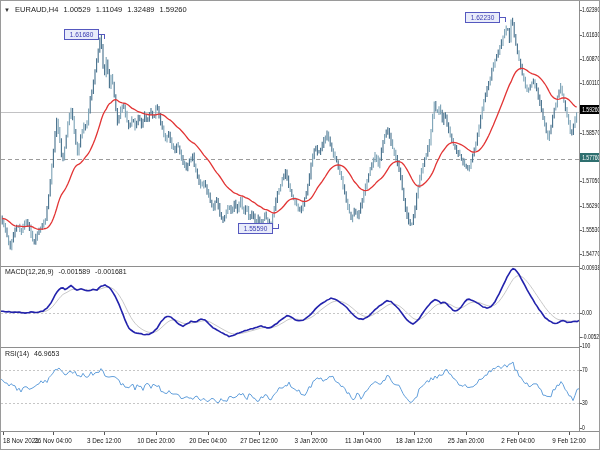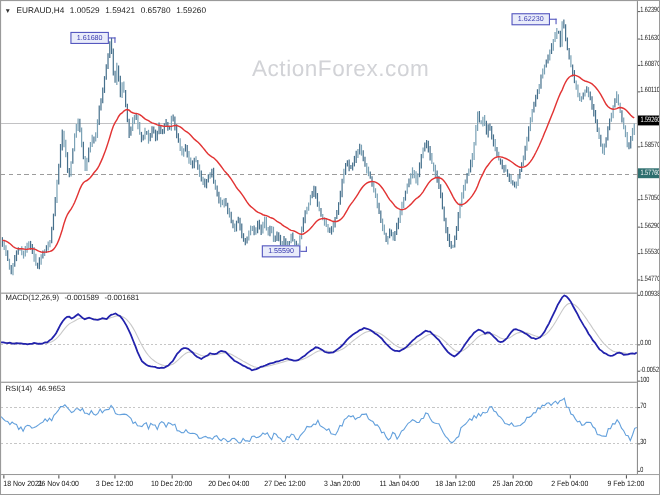--- a/index.html
+++ b/index.html
@@ -25,21 +25,20 @@
   #time-axis{position:absolute;left:0;top:431px;width:600px;height:19px;background:#fff;z-index:3;}
   .ttick{position:absolute;top:0;width:1px;height:3px;background:#555;}
   .tlabel{position:absolute;top:5px;font-size:7px;color:#111;white-space:nowrap;}
   .ann{position:absolute;width:33px;height:9px;line-height:9px;text-align:center;font-size:6.5px;z-index:4;}
   .conn{position:absolute;z-index:4;}
 </style>
 </head>
 <body>
 
 <div class="terminal">
-  <div class="watermark" style="color: rgb(210, 211, 215);">ActionForex.com</div>
   <svg id="chart-svg" width="578" height="430">
       <line x1="0" y1="111.27999999999986" x2="578" y2="111.27999999999986" stroke="#c2c2c4" stroke-width="1" shape-rendering="crispEdges"></line>
       <line x1="0" y1="158.0000000000004" x2="578" y2="158.0000000000004" stroke="#9c9c9c" stroke-width="1" stroke-dasharray="4 3" shape-rendering="crispEdges"></line>
       <g>
         <line x1="1.2" x2="1.2" y1="214.6" y2="223.4" stroke="#46708c" stroke-width="1.1"></line>
         <line x1="2.8" x2="2.8" y1="218.1" y2="226.2" stroke="#7ba2b6" stroke-width="1.1"></line>
         <line x1="4.4" x2="4.4" y1="221.9" y2="231.7" stroke="#7ba2b6" stroke-width="1.1"></line>
         <line x1="6.0" x2="6.0" y1="226.6" y2="236.2" stroke="#46708c" stroke-width="1.1"></line>
         <line x1="7.6" x2="7.6" y1="234.2" y2="244.2" stroke="#7ba2b6" stroke-width="1.1"></line>
         <line x1="9.2" x2="9.2" y1="239.8" y2="248.4" stroke="#46708c" stroke-width="1.1"></line>
@@ -405,22 +404,22 @@
       <line x1="0" y1="369.6" x2="578" y2="369.6" stroke="#c6c6c6" stroke-width="1" stroke-dasharray="2 2" shape-rendering="crispEdges"></line>
       <line x1="0" y1="402.4" x2="578" y2="402.4" stroke="#c6c6c6" stroke-width="1" stroke-dasharray="2 2" shape-rendering="crispEdges"></line>
       <path d="M0 377.8 L2 379.9 L4 381.8 L6 382.1 L8 385.0 L10 382.7 L12 384.3 L14 384.8 L16 389.4 L18 387.2 L20 391.0 L22 386.8 L24 385.7 L26 386.0 L28 388.3 L30 387.7 L32 386.7 L34 385.3 L36 383.7 L38 382.8 L40 379.8 L42 382.0 L44 379.2 L46 381.5 L48 376.5 L50 374.5 L52 372.1 L54 368.7 L56 368.7 L58 367.0 L60 369.4 L62 371.5 L64 374.0 L66 373.1 L68 370.6 L70 370.6 L72 372.4 L74 370.3 L76 374.7 L78 374.7 L80 376.0 L82 372.3 L84 375.4 L86 376.4 L88 374.9 L90 370.9 L92 374.3 L94 371.9 L96 371.4 L98 371.3 L100 367.6 L102 370.0 L104 375.0 L106 375.8 L108 376.1 L110 375.7 L112 375.5 L114 375.9 L116 377.5 L118 379.2 L120 384.0 L122 382.6 L124 386.1 L126 386.3 L128 386.8 L130 384.3 L132 383.3 L134 389.0 L136 383.8 L138 385.4 L140 385.4 L142 389.4 L144 384.0 L146 382.3 L148 383.5 L150 387.3 L152 383.3 L154 384.1 L156 385.5 L158 384.6 L160 390.5 L162 390.8 L164 392.3 L166 392.4 L168 389.6 L170 392.3 L172 393.1 L174 393.0 L176 393.1 L178 394.2 L180 397.5 L182 397.4 L184 396.3 L186 395.7 L188 397.1 L190 397.0 L192 398.4 L194 395.7 L196 395.1 L198 398.1 L200 399.6 L202 397.5 L204 398.4 L206 400.6 L208 399.9 L210 397.7 L212 397.5 L214 399.2 L216 401.7 L218 401.3 L220 397.6 L222 399.8 L224 399.8 L226 400.3 L228 395.8 L230 395.4 L232 396.9 L234 396.4 L236 395.2 L238 392.6 L240 393.9 L242 392.4 L244 396.2 L246 398.6 L248 392.8 L250 393.8 L252 396.8 L254 397.5 L256 400.4 L258 399.9 L260 395.8 L262 396.8 L264 393.6 L266 394.3 L268 398.2 L270 398.9 L272 395.0 L274 392.7 L276 390.6 L278 386.7 L280 387.1 L282 386.9 L284 384.5 L286 385.0 L288 381.1 L290 386.0 L292 387.2 L294 388.4 L296 390.2 L298 388.9 L300 393.3 L302 393.8 L304 394.4 L306 390.8 L308 385.7 L310 386.4 L312 380.4 L314 379.1 L316 376.8 L318 377.9 L320 376.9 L322 380.3 L324 378.8 L326 378.4 L328 375.7 L330 375.7 L332 375.3 L334 379.8 L336 381.3 L338 382.2 L340 385.5 L342 385.3 L344 387.8 L346 392.4 L348 391.8 L350 396.2 L352 398.9 L354 397.4 L356 392.1 L358 393.3 L360 398.2 L362 395.2 L364 390.9 L366 389.7 L368 386.7 L370 383.8 L372 382.5 L374 380.6 L376 381.5 L378 383.1 L380 383.1 L382 379.7 L384 379.3 L386 374.4 L388 375.0 L390 379.2 L392 382.4 L394 383.6 L396 384.0 L398 384.2 L400 388.3 L402 392.5 L404 395.7 L406 397.5 L408 400.4 L410 401.5 L412 399.9 L414 397.1 L416 395.9 L418 387.9 L420 386.2 L422 384.7 L424 382.4 L426 379.6 L428 381.1 L430 376.7 L432 379.0 L434 375.0 L436 377.3 L438 373.8 L440 374.4 L442 373.7 L444 369.0 L446 368.6 L448 372.6 L450 373.5 L452 377.0 L454 378.2 L456 380.6 L458 384.1 L460 384.4 L462 385.4 L464 383.4 L466 386.2 L468 386.5 L470 386.0 L472 385.8 L474 384.0 L476 382.6 L478 378.4 L480 378.4 L482 377.2 L484 374.3 L486 374.1 L488 369.8 L490 370.9 L492 367.4 L494 367.8 L496 365.6 L498 365.2 L500 367.6 L502 365.3 L504 363.7 L506 366.2 L508 363.2 L510 362.7 L512 361.0 L514 369.1 L516 369.4 L518 375.4 L520 376.3 L522 379.8 L524 382.6 L526 381.9 L528 385.7 L530 385.1 L532 383.0 L534 382.8 L536 383.0 L538 387.0 L540 388.5 L542 394.1 L544 394.3 L546 395.4 L548 395.5 L550 395.8 L552 388.7 L554 388.8 L556 384.1 L558 384.5 L560 380.6 L562 383.4 L564 388.2 L566 390.6 L568 394.8 L570 395.2 L572 399.6 L574 394.4 L576 388.4 L578 387.7 " fill="none" stroke="#63a0dc" stroke-width="1"></path>
     </svg>
 
   <div class="panel" id="main-panel">
     <div class="chart-header">
       <span class="tri">▼</span>
       <span>EURAUD,H4</span>
       <span>1.00529</span>
-      <span>1.59421</span>
-      <span>0.65780</span>
+      <span>1.11049</span>
+      <span>1.32489</span>
       <span>1.59260</span>
     </div>
   <div class="ann" style="left: 63px; top: 28px; border: 1px solid rgb(85, 88, 191); color: rgb(58, 60, 176); background: rgb(233, 236, 250);">1.61680</div>
       <div class="conn" style="left: 98px; top: 33px; width: 6px; height: 1px; background: rgb(85, 88, 191);"></div>
       <div class="conn" style="left: 103px; top: 33px; width: 1px; height: 5px; background: rgb(85, 88, 191);"></div>
       <div class="ann" style="left: 464px; top: 11px; border: 1px solid rgb(85, 88, 191); color: rgb(58, 60, 176); background: rgb(233, 236, 250);">1.62230</div>
       <div class="conn" style="left: 499px; top: 16px; width: 6px; height: 1px; background: rgb(85, 88, 191);"></div>
       <div class="conn" style="left: 504px; top: 16px; width: 1px; height: 5px; background: rgb(85, 88, 191);"></div>
       <div class="ann" style="left: 237px; top: 222px; border: 1px solid rgb(85, 88, 191); color: rgb(58, 60, 176); background: rgb(233, 236, 250);">1.55590</div>
       <div class="conn" style="left: 272px; top: 227px; width: 6px; height: 1px; background: rgb(85, 88, 191);"></div>

